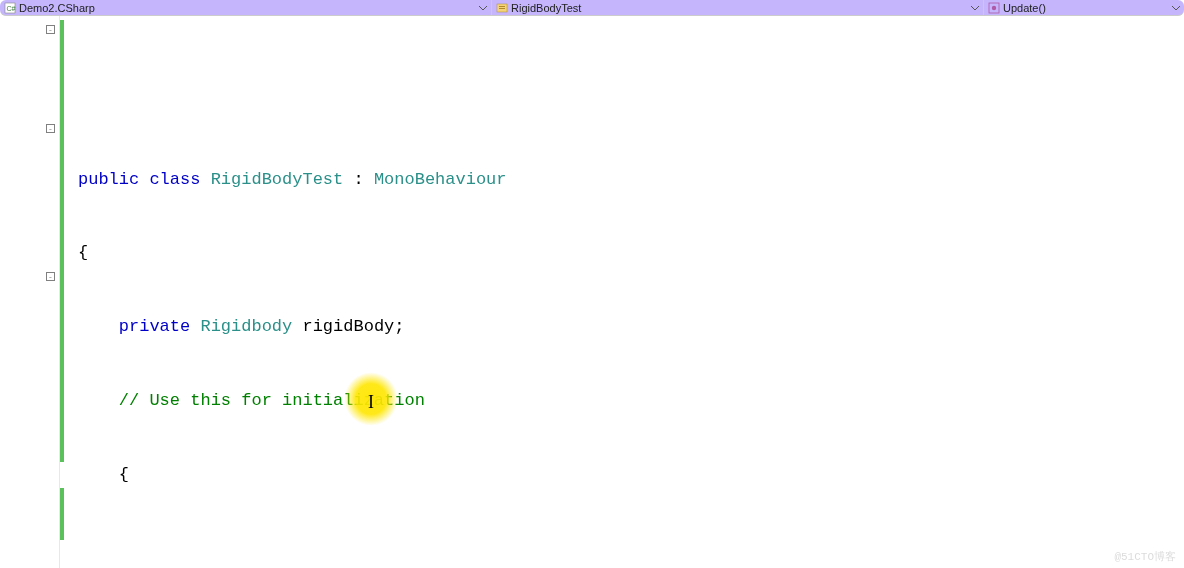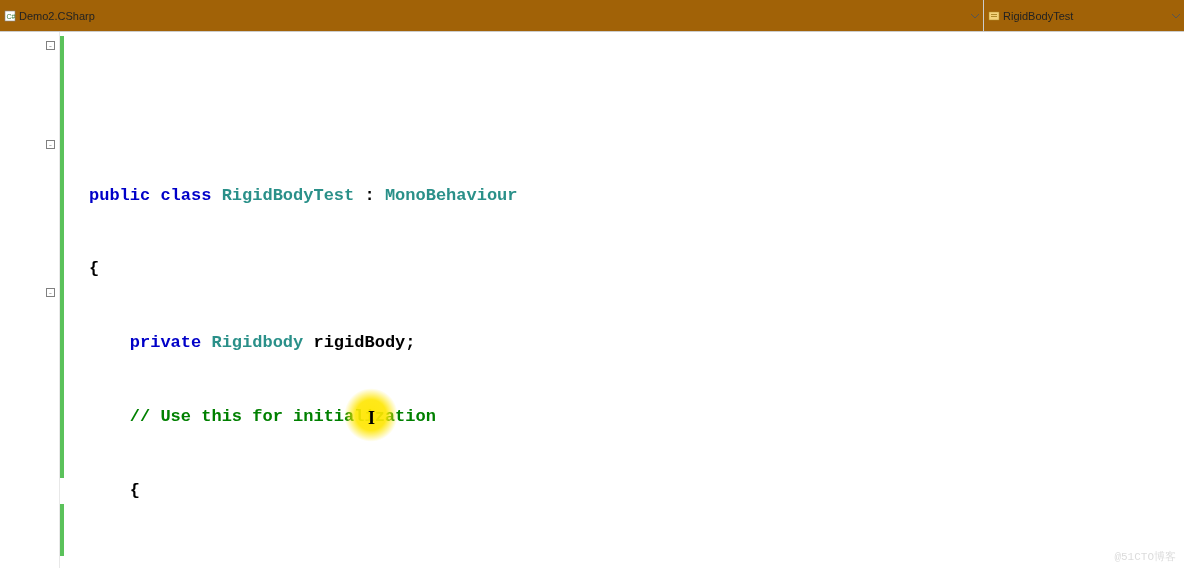--- a/index.html
+++ b/index.html
@@ -7,26 +7,27 @@
     font-family: Consolas, "Courier New", monospace;
     font-size: 16px;
     background: #fff;
     width: 1184px;
     height: 568px;
     overflow: hidden;
     position: relative;
   }
   .nav-bar {
     display: flex;
-    height: 32px;
-    background: #a16207;
+    height: 16px;
+    background: #c4b5fd;
     border-bottom: 1px solid #ccc;
     font-family: "Segoe UI", Tahoma, sans-serif;
     font-size: 11px;
     color: #222;
+    border-radius: 6px;
   }
   .nav-cell {
     display: flex;
     align-items: center;
     border-right: 1px solid #ccc;
     padding: 0 4px;
     gap: 3px;
     position: relative;
     flex: 1;
   }
@@ -62,26 +63,25 @@
     height: 9px;
     border: 1px solid #808080;
     background: #fff;
     font-size: 8px;
     line-height: 7px;
     text-align: center;
     color: #808080;
   }
   .code-area {
     flex: 1;
-    padding: 4px 0 0 23px;
+    padding: 4px 0 0 12px;
     position: relative;
     white-space: pre;
     font-size: 17px;
     line-height: 24.6px;
-    font-weight: bold;
   }
   .green-bar {
     position: absolute;
     left: 0;
     width: 4px;
     background: #5bc25b;
   }
   .code-line {
     height: 24.6px;
     padding-left: 6px;
@@ -142,20 +142,34 @@
           <rect x="3" y="6" width="6" height="1" fill="#b08a2a"></rect>
         </svg>
     </span>
     <span>RigidBodyTest</span>
     <span class="chev">
         <svg width="8" height="8" viewBox="0 0 8 8">
           <path d="M0 2 L4 6 L8 2" fill="none" stroke="#555" stroke-width="1"></path>
         </svg>
       </span>
   </div>
+  <div class="nav-cell">
+    <span class="nav-icon">
+      <svg width="12" height="12" viewBox="0 0 12 12">
+          <rect x="1" y="1" width="10" height="10" fill="none" stroke="#b05aa5" stroke-width="0.8"></rect>
+          <circle cx="6" cy="6" r="2.2" fill="#b05aa5"></circle>
+        </svg>
+    </span>
+    <span>Update()</span>
+    <span class="chev">
+        <svg width="8" height="8" viewBox="0 0 8 8">
+          <path d="M0 2 L4 6 L8 2" fill="none" stroke="#555" stroke-width="1"></path>
+        </svg>
+      </span>
+  </div>
 </div>
 
 <div class="editor-wrap">
   <div class="gutter">
     <div class="fold-box" style="top:9px">-</div>
     <div class="fold-box" style="top:108px">-</div>
     <div class="fold-box" style="top:256px">-</div>
   </div>
 
   <div class="code-area">

